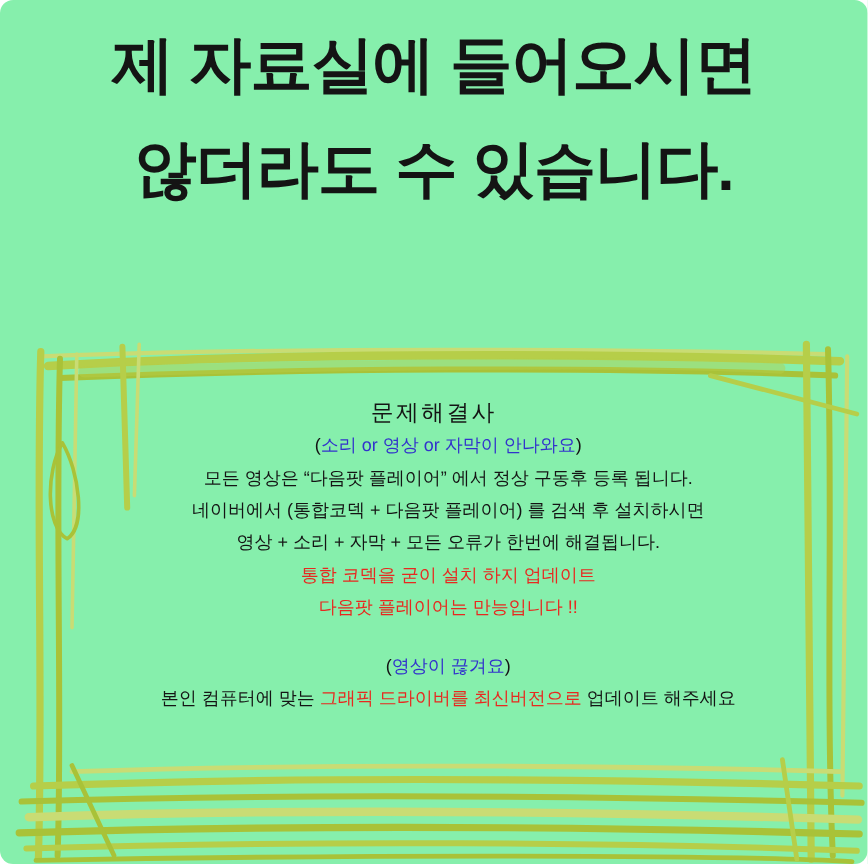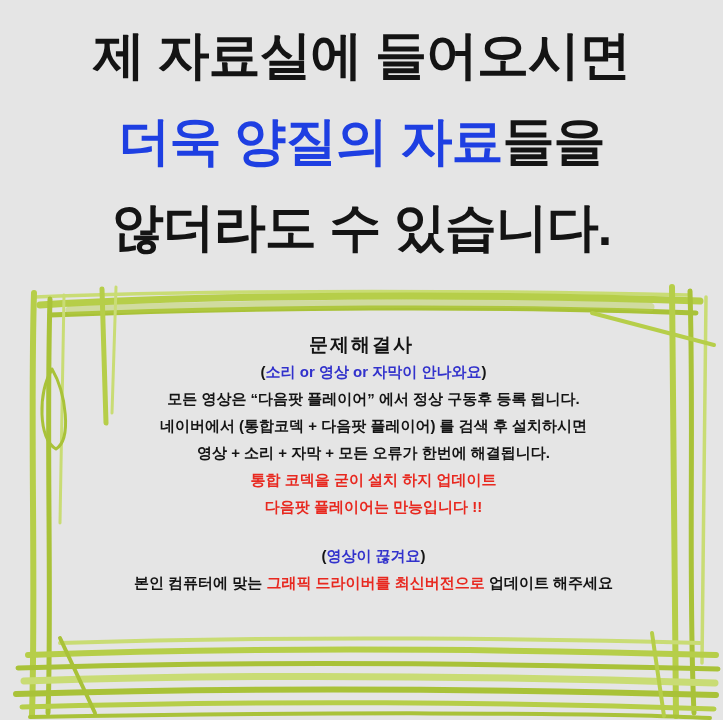--- a/index.html
+++ b/index.html
@@ -1,21 +1,22 @@
 <!DOCTYPE html>
 <html style="--headline_blue: #1e3fe2; --box_blue: #3232cc; --red: #e8281f; --green_main: #b6ce49; --green_dark: #a9c238; --green_light: #c9dc74; --text_black: #141414;"><head>
 <meta charset="utf-8">
 <style>
   html,body{margin:0;padding:0;background:#fff;}
   .page{
     position:relative;
     width:723px;height:720px;
     overflow:hidden;
-    background:#e5e5e5;
+    background:#86efac;
     font-family:"Liberation Sans", sans-serif;
+    border-radius:11px;
   }
   
   .headline{
     position:absolute;left:0;top:12px;width:723px;
     text-align:center;
     color:var(--text_black);
   }
   .h-line{
     height:86px;line-height:86px;
     font-size:52px;font-weight:600;
@@ -28,36 +29,35 @@
   .sketch-border{position:absolute;left:0;top:0;width:723px;height:437px;}
   .sketch-border path{fill:none;stroke-linecap:round;stroke-linejoin:round;}
   .g1{stroke:var(--green_main);}
   .g2{stroke:var(--green_dark);}
   .g3{stroke:var(--green_light);}
   .notice-content{
     position:relative;z-index:2;
     padding-top:48px;
     text-align:center;
     color:var(--text_black);
-    font-weight:bold;
+    font-weight:normal;
   }
   .line{height:27px;line-height:27px;font-size:15px;white-space:nowrap;padding-left:24px;}
   .n-title{height:27px;line-height:27px;font-size:19px;letter-spacing:2px;}
   .gap{height:22px;}
   .b-blue{color:var(--box_blue);}
   .b-red{color:var(--red);}
 </style>
 </head>
 <body>
 
 <div class="page">
 
   <div class="headline">
     <div class="h-line">제 자료실에 들어오시면</div>
-    <div class="h-line"><span class="h-blue">더욱 양질의 자료</span><span>들을</span></div>
     <div class="h-line">않더라도 수 있습니다.</div>
   </div>
 
   <div class="notice-box">
 
     <svg class="sketch-border" viewBox="0 0 723 437" xmlns="http://www.w3.org/2000/svg">
 
       <path class="g3" d="M35 14 C 230 6, 520 8, 688 12" stroke-width="3.5"></path>
       <path class="g1" d="M40 22 C 200 12, 480 10, 700 18" stroke-width="7"></path>
       <path class="g2" d="M50 32 C 240 24, 500 22, 696 30" stroke-width="5"></path>

